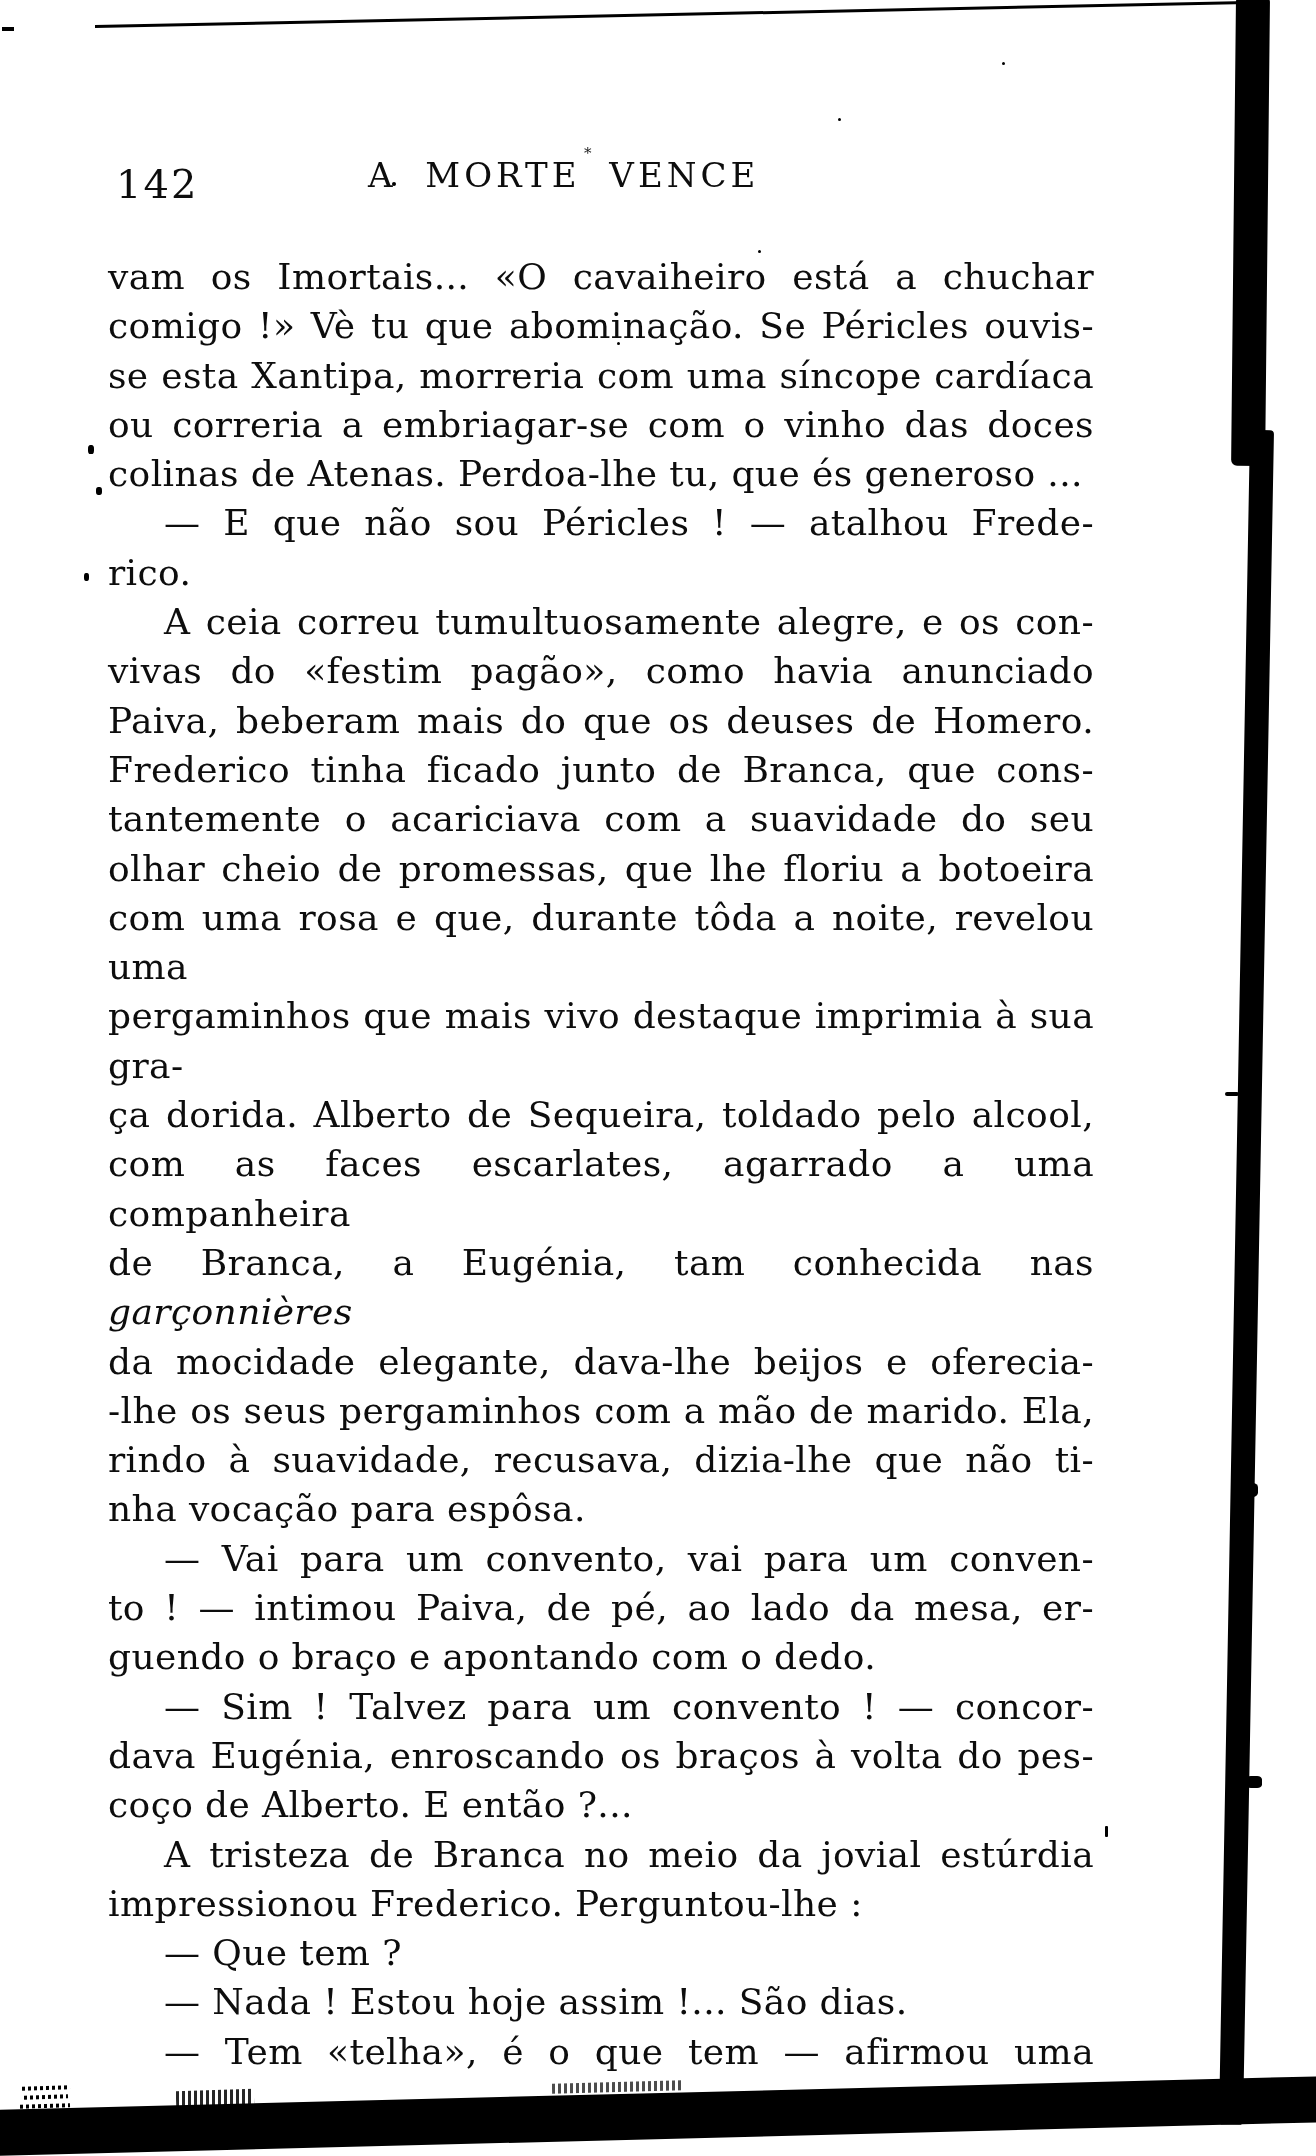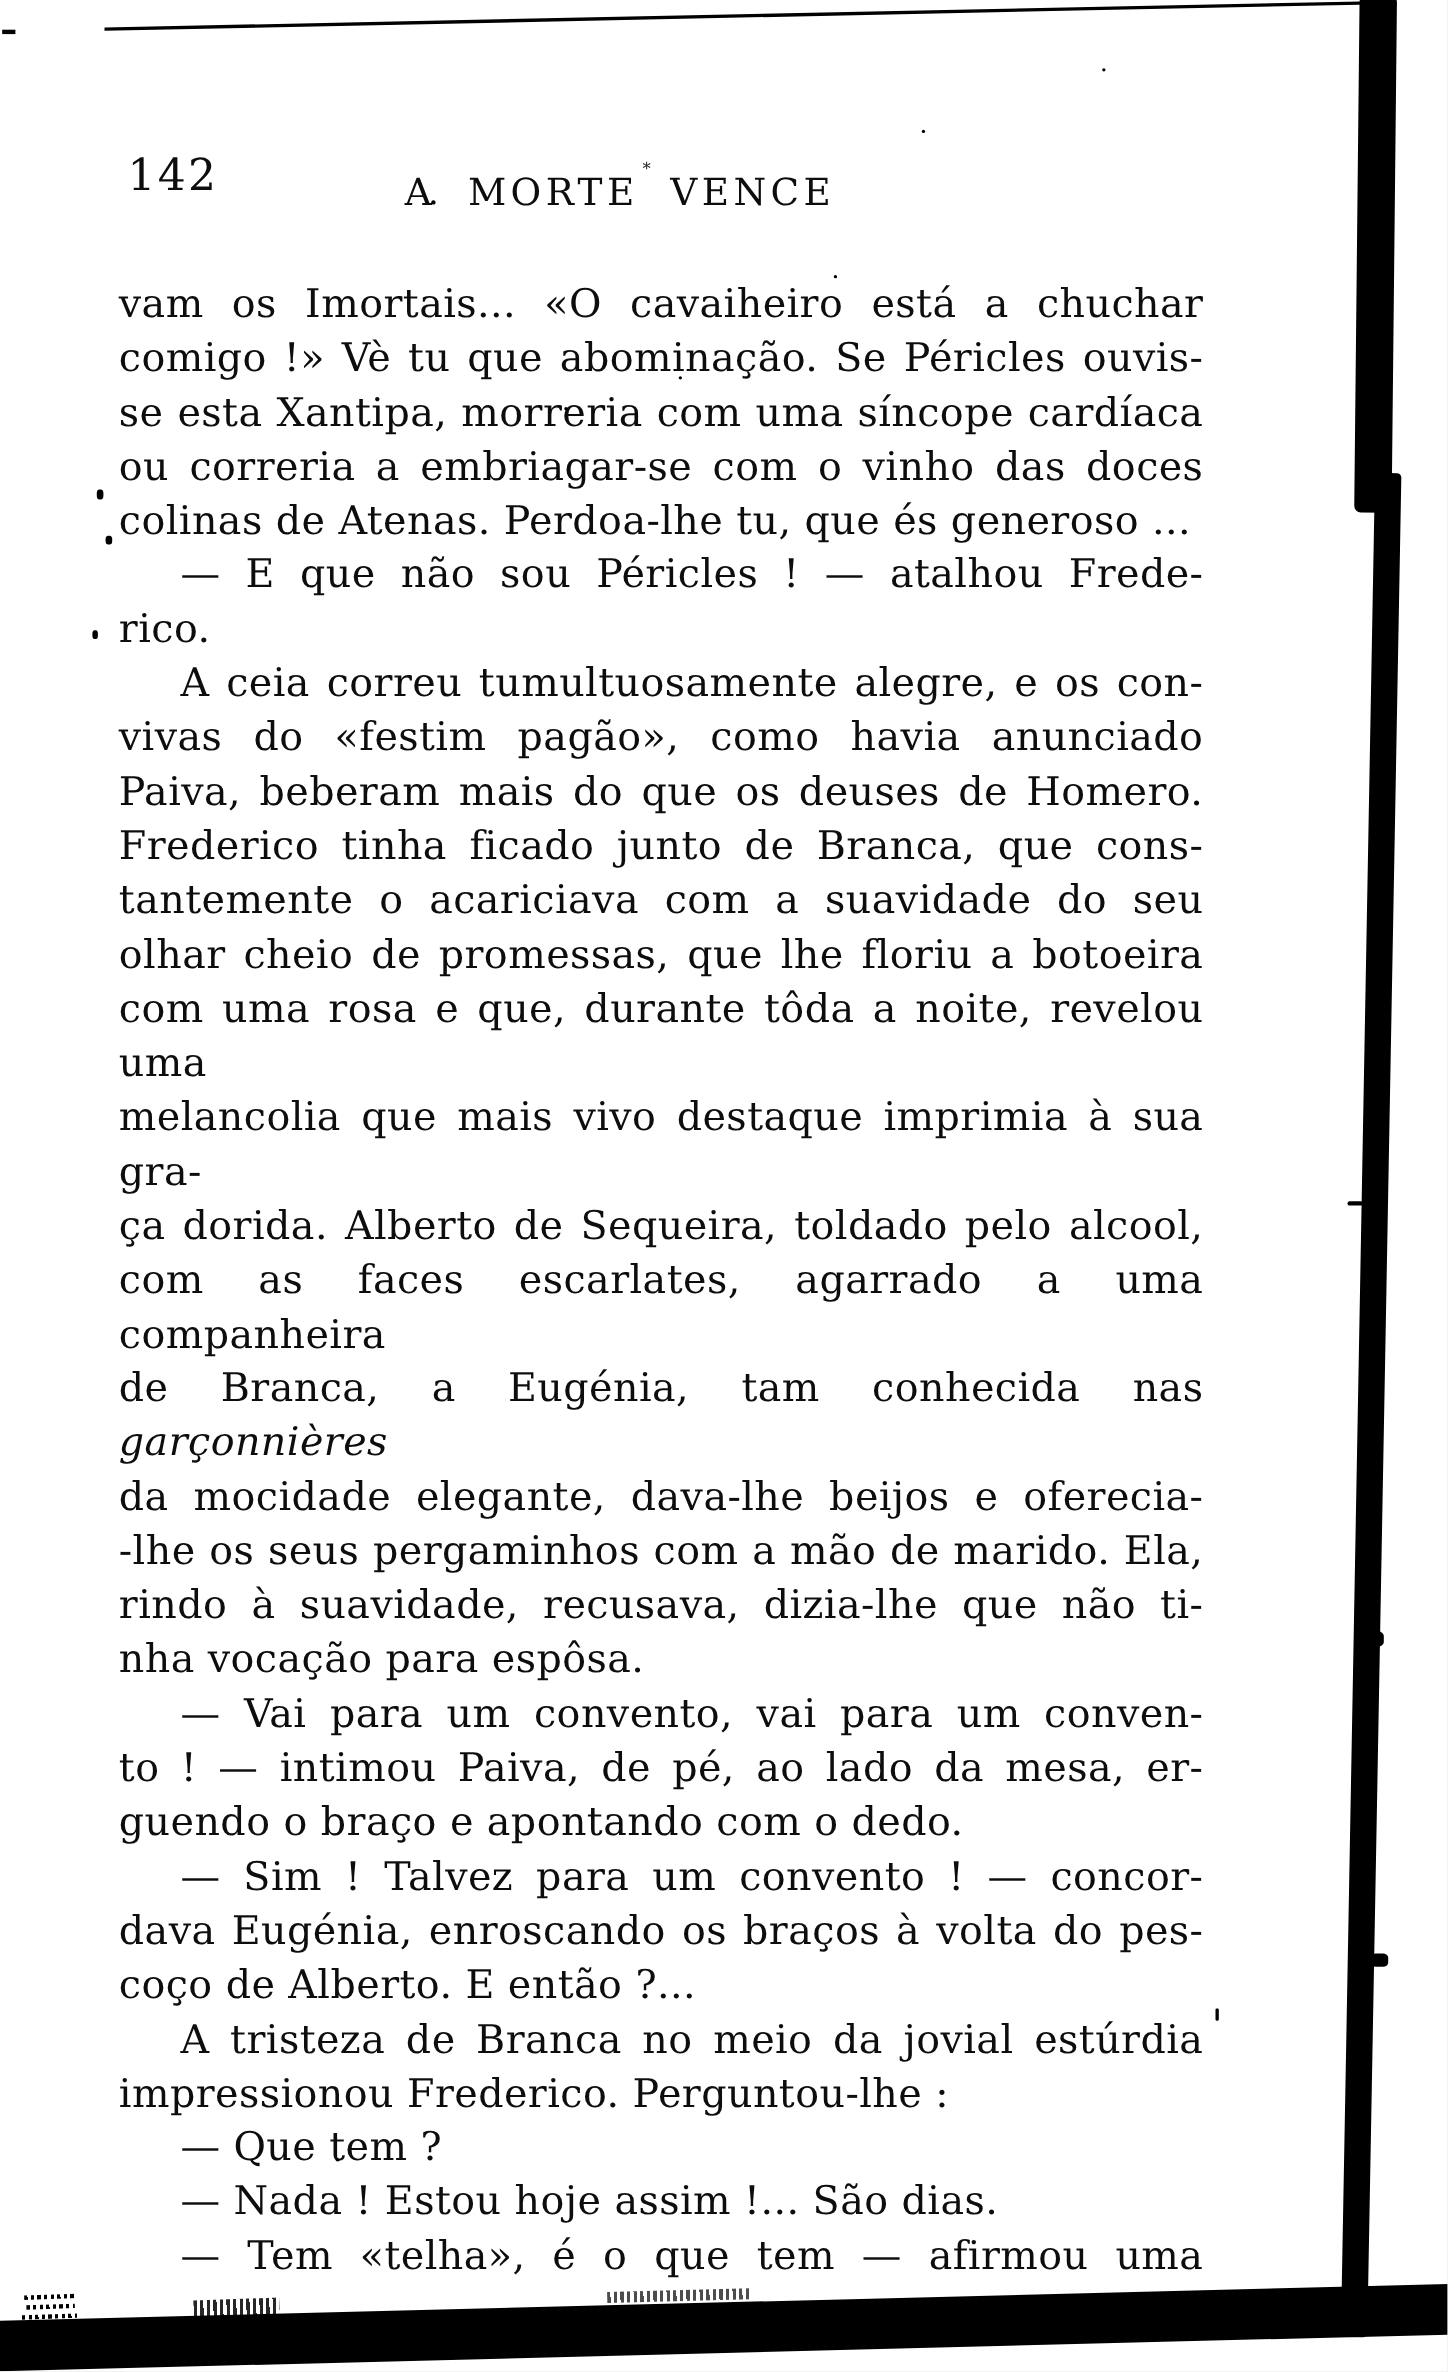--- a/index.html
+++ b/index.html
@@ -6,21 +6,21 @@
   .page{
     position:relative;
     width:1316px;height:2156px;
     background:#ffffff;
     overflow:hidden;
     font-family:"DejaVu Serif","Liberation Serif",serif;
     color:#0d0d0d;
   }
   
   .page-number{
-    position:absolute;left:116px;top:140px;
+    position:absolute;left:116px;top:164px;
     font-size:40px;line-height:1;
     letter-spacing:2px;
   }
   .running-title{
     position:absolute;left:368px;top:158px;
     font-size:34px;line-height:1;
     letter-spacing:4px;word-spacing:14px;
   }
   .title-mark{
     position:absolute;left:584px;top:146px;
@@ -82,21 +82,21 @@
       <div class="line">colinas de Atenas. Perdoa-lhe tu, que és generoso ...</div>
       <div class="line ind just">— E que não sou Péricles ! — atalhou Frede-</div>
       <div class="line">rico.</div>
       <div class="line ind just">A ceia correu tumultuosamente alegre, e os con-</div>
       <div class="line just">vivas do «festim pagão», como havia anunciado</div>
       <div class="line just">Paiva, beberam mais do que os deuses de Homero.</div>
       <div class="line just">Frederico tinha ficado junto de Branca, que cons-</div>
       <div class="line just">tantemente o acariciava com a suavidade do seu</div>
       <div class="line just">olhar cheio de promessas, que lhe floriu a botoeira</div>
       <div class="line just">com uma rosa e que, durante tôda a noite, revelou uma</div>
-      <div class="line just">melancolia que mais vivo destaque imprimia à sua gra-</div>
+      <div class="line just">pergaminhos que mais vivo destaque imprimia à sua gra-</div>
       <div class="line just">ça dorida. Alberto de Sequeira, toldado pelo alcool,</div>
       <div class="line just">com as faces escarlates, agarrado a uma companheira</div>
       <div class="line just"><span>de Branca, a Eugénia, tam conhecida nas </span><em>garçonnières</em><span></span></div>
       <div class="line just">da mocidade elegante, dava-lhe beijos e oferecia-</div>
       <div class="line just">-lhe os seus pergaminhos com a mão de marido. Ela,</div>
       <div class="line just">rindo à suavidade, recusava, dizia-lhe que não ti-</div>
       <div class="line">nha vocação para espôsa.</div>
       <div class="line ind just">— Vai para um convento, vai para um conven-</div>
       <div class="line just">to ! — intimou Paiva, de pé, ao lado da mesa, er-</div>
       <div class="line">guendo o braço e apontando com o dedo.</div>

